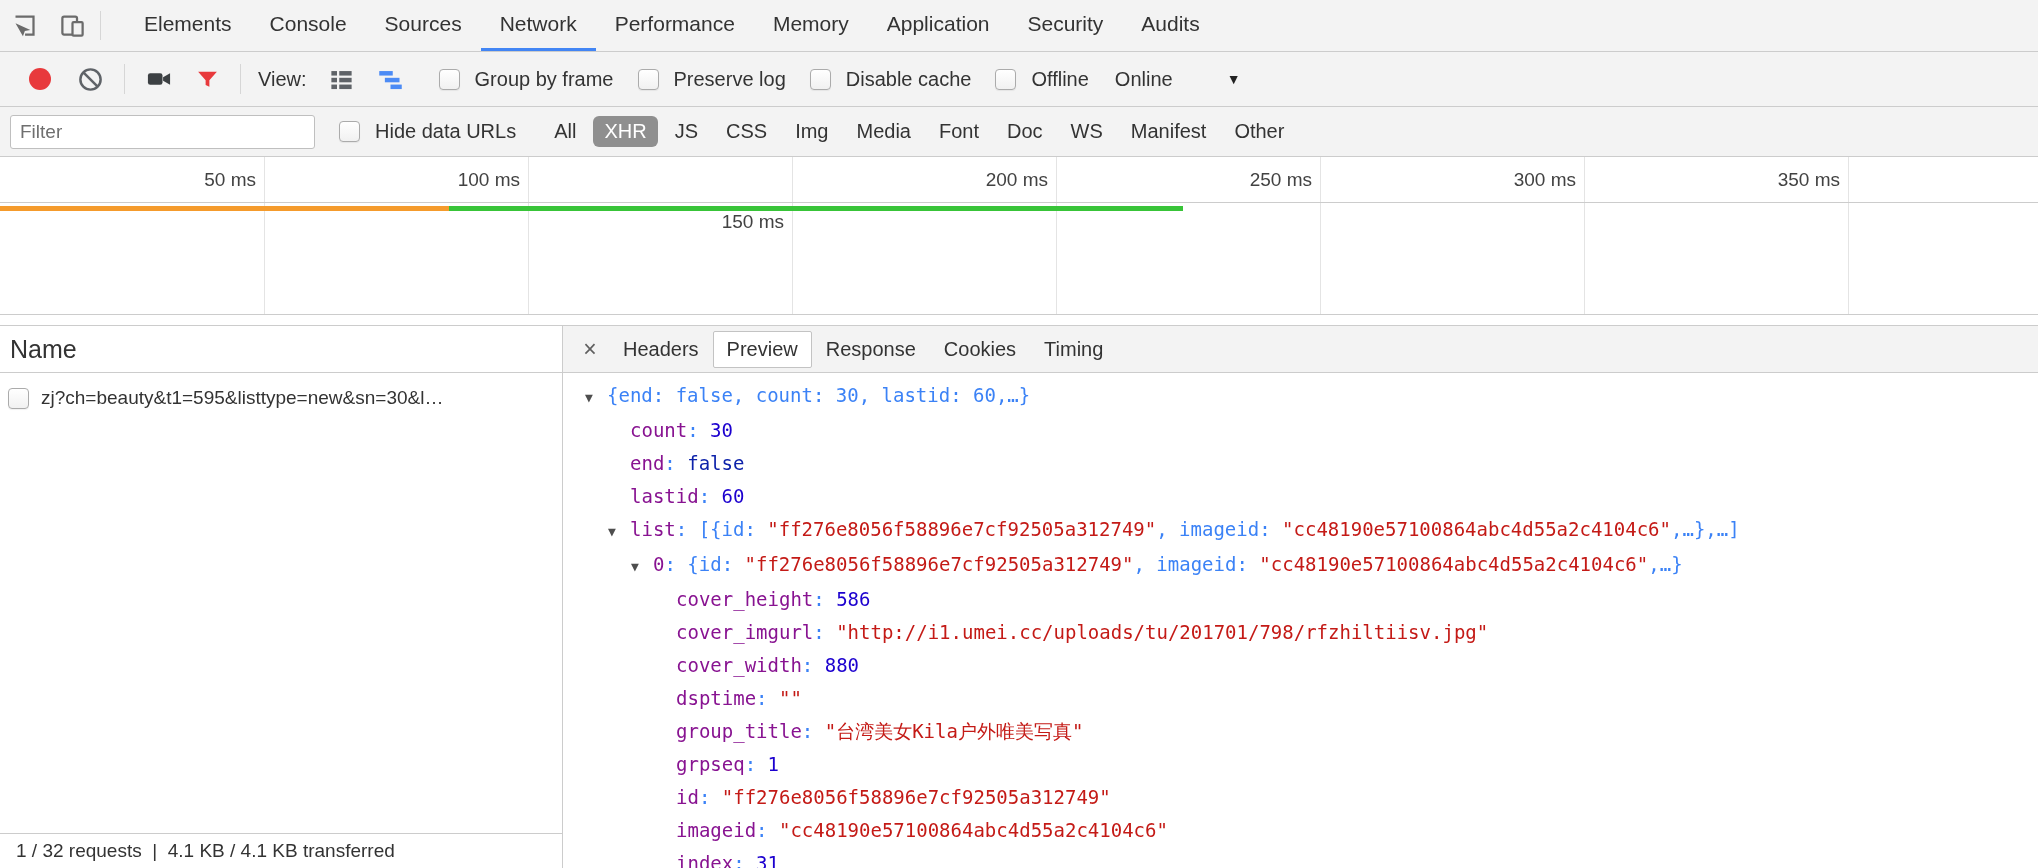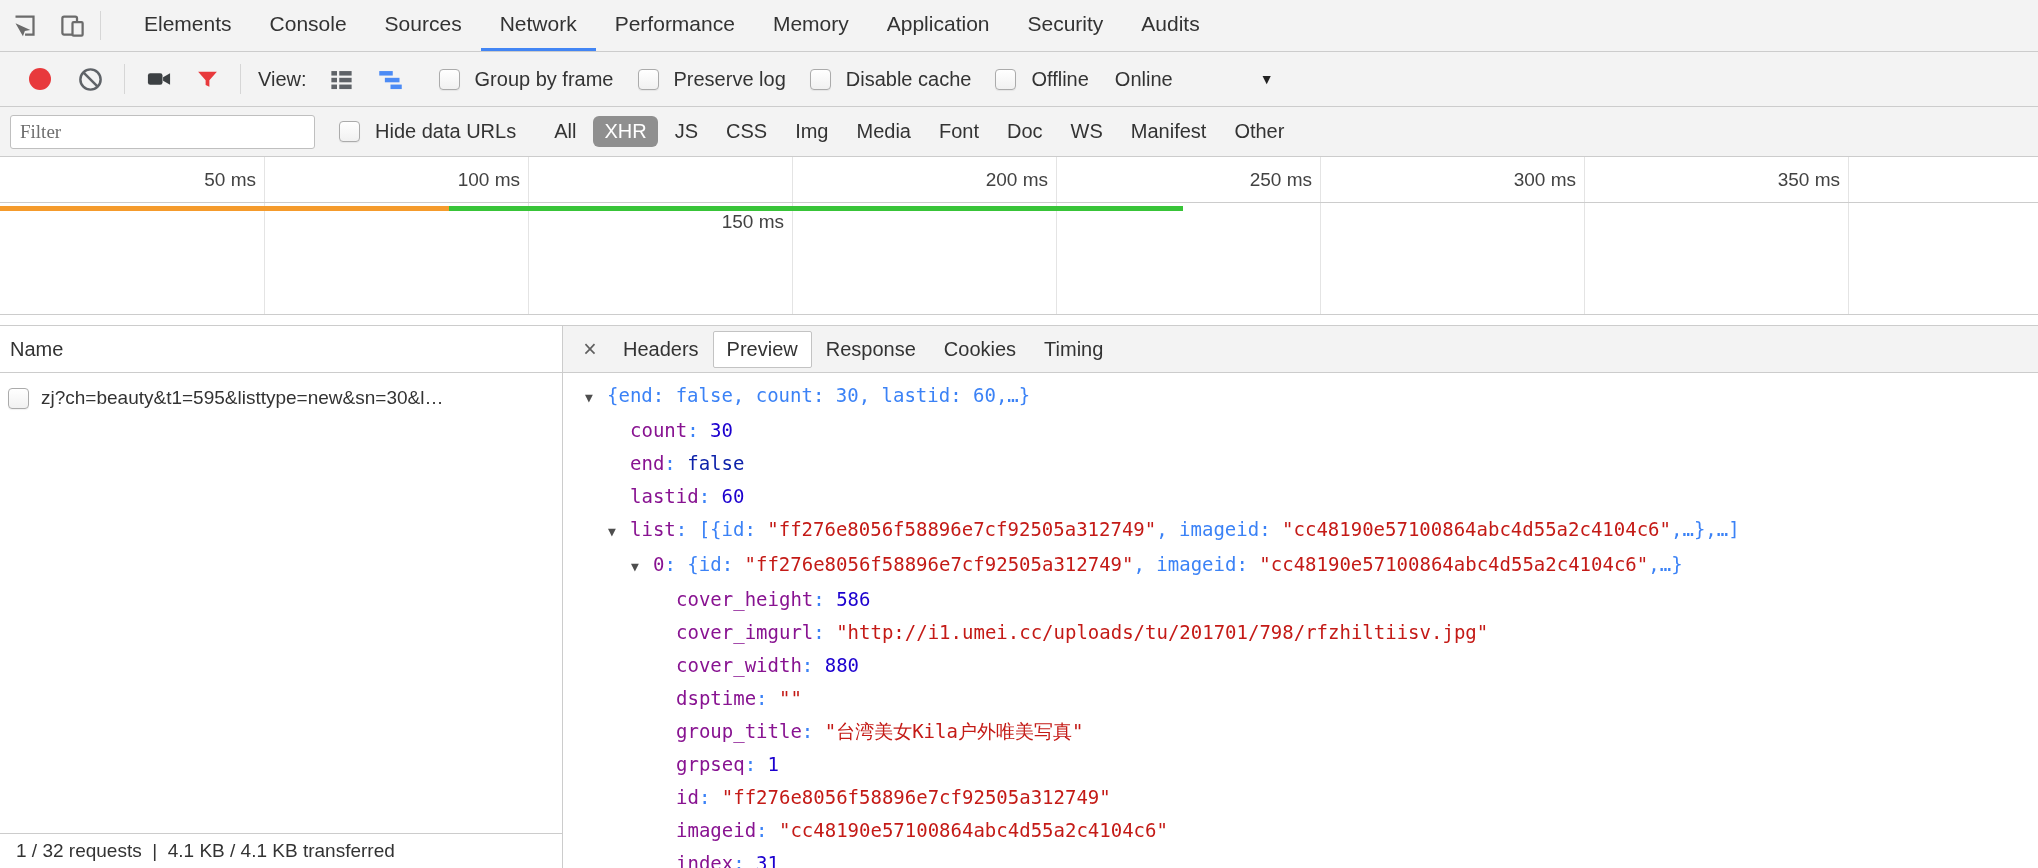--- a/index.html
+++ b/index.html
@@ -39,33 +39,33 @@
   .tdiv { width: 1px; height: 30px; background: #d6d6d6; margin: 0 9px; }
   .view-label { margin: 0 10px 0 8px; color: #333; }
   .cb { display: flex; align-items: center; margin-left: 24px; white-space: nowrap; gap: 6px; }
   .cbbox {
     width: 21px; height: 21px; flex: 0 0 auto;
     border: 1px solid #ababab; border-radius: 4px;
     background: linear-gradient(#ffffff, #f1f1f1);
     box-shadow: 0 1px 1px rgba(0,0,0,0.06);
     margin-right: 9px;
   }
-  .online-select { display: flex; align-items: center; margin-left: 26px; gap: 33px; }
+  .online-select { display: flex; align-items: center; margin-left: 26px; }
   .dd-arrow { font-size: 14px; margin-left: 54px; color: #222; }
 
   
   .filterbar {
     height: 50px; flex: 0 0 auto;
     background: #f3f3f3; border-bottom: 1px solid #ccc;
     display: flex; align-items: center; padding: 0 10px;
   }
   .filter-input {
     width: 305px; height: 34px;
     border: 1px solid #bfbfbf; border-radius: 3px;
-    font-family: Liberation Serif, serif;
+    font-family: Liberation Sans, sans-serif;
     font-size: 19px; padding: 0 9px; color: #333; background: #fff;
     outline: none; margin-right: 24px;
   }
   .filter-input::placeholder { color: #6f6f6f; opacity: 1; }
   .types { display: flex; align-items: center; margin-left: 24px; }
   .type-pill { font-size: 20px; color: #333; padding: 4px 11px; margin: 0 3px; border-radius: 6px; white-space: nowrap; }
   .type-pill.active { background: #8f8f8f; color: #fff; }
 
   
   .overview { position: relative; height: 158px; flex: 0 0 auto; background: #fff; border-bottom: 1px solid #ccc; overflow: hidden; }
@@ -74,21 +74,21 @@
   .tick-label { position: absolute; top: 12px; font-size: 19px; color: #424242; transform: translateX(-100%); white-space: nowrap; }
   .ov-bars { position: absolute; left: 0; right: 0; top: 49px; height: 6px; z-index: 2; }
   .bar-seg { position: absolute; top: 0; height: 5px; }
 
   .splitter { height: 10px; flex: 0 0 auto; background: #fff; }
 
   
   .main { flex: 1; display: flex; border-top: 1px solid #ccc; min-height: 0; }
 
   .left { width: 563px; flex: 0 0 auto; border-right: 1px solid #ccc; display: flex; flex-direction: column; min-height: 0; background: #fff; }
-  .left-header { height: 47px; flex: 0 0 auto; border-bottom: 1px solid #ccc; display: flex; align-items: center; padding-left: 10px; font-size: 20px; color: #333; }
+  .left-header { height: 47px; flex: 0 0 auto; border-bottom: 1px solid #ccc; display: flex; align-items: center; padding-left: 10px; font-size: 25px; color: #333; }
   .rows { flex: 1; min-height: 0; padding-top: 5px; }
   .req-row { height: 40px; display: flex; align-items: center; padding: 0 8px; font-size: 19px; color: #333; }
   .req-row .cbbox { margin-right: 12px; }
   .req-name { white-space: nowrap; overflow: hidden; }
   .left-footer { height: 35px; flex: 0 0 auto; border-top: 1px solid #ccc; display: flex; align-items: center; padding-left: 16px; font-size: 19px; color: #333; white-space: pre; }
 
   .right { flex: 1; display: flex; flex-direction: column; min-width: 0; background: #fff; }
   .right-tabs { height: 47px; flex: 0 0 auto; background: #f3f3f3; border-bottom: 1px solid #ccc; display: flex; align-items: center; padding-left: 8px; }
   .close-btn { width: 38px; text-align: center; font-size: 23px; color: #5f5f5f; line-height: 1; }
   .rtabs { display: flex; align-items: center; height: 100%; }

